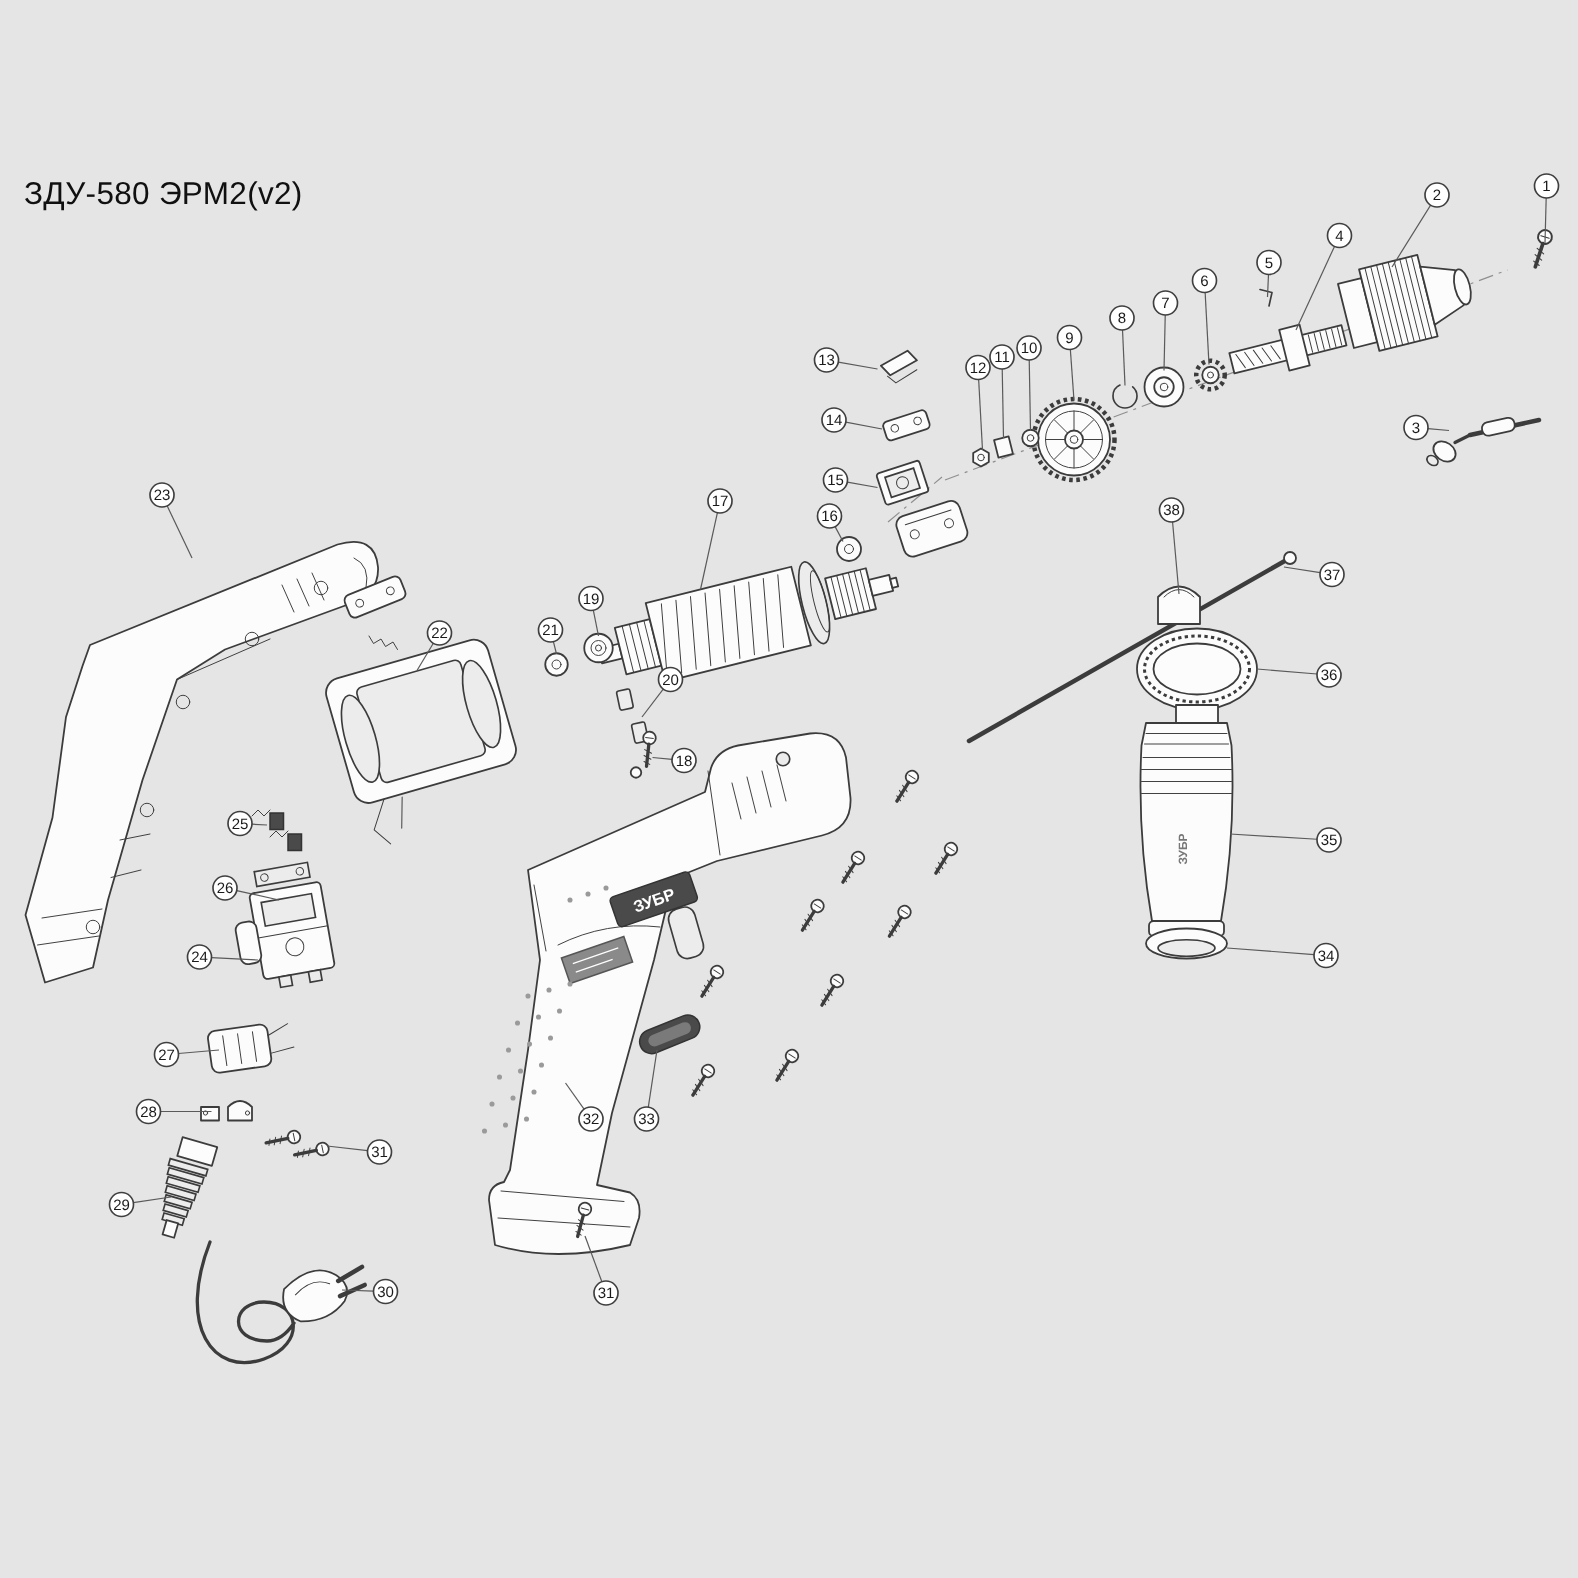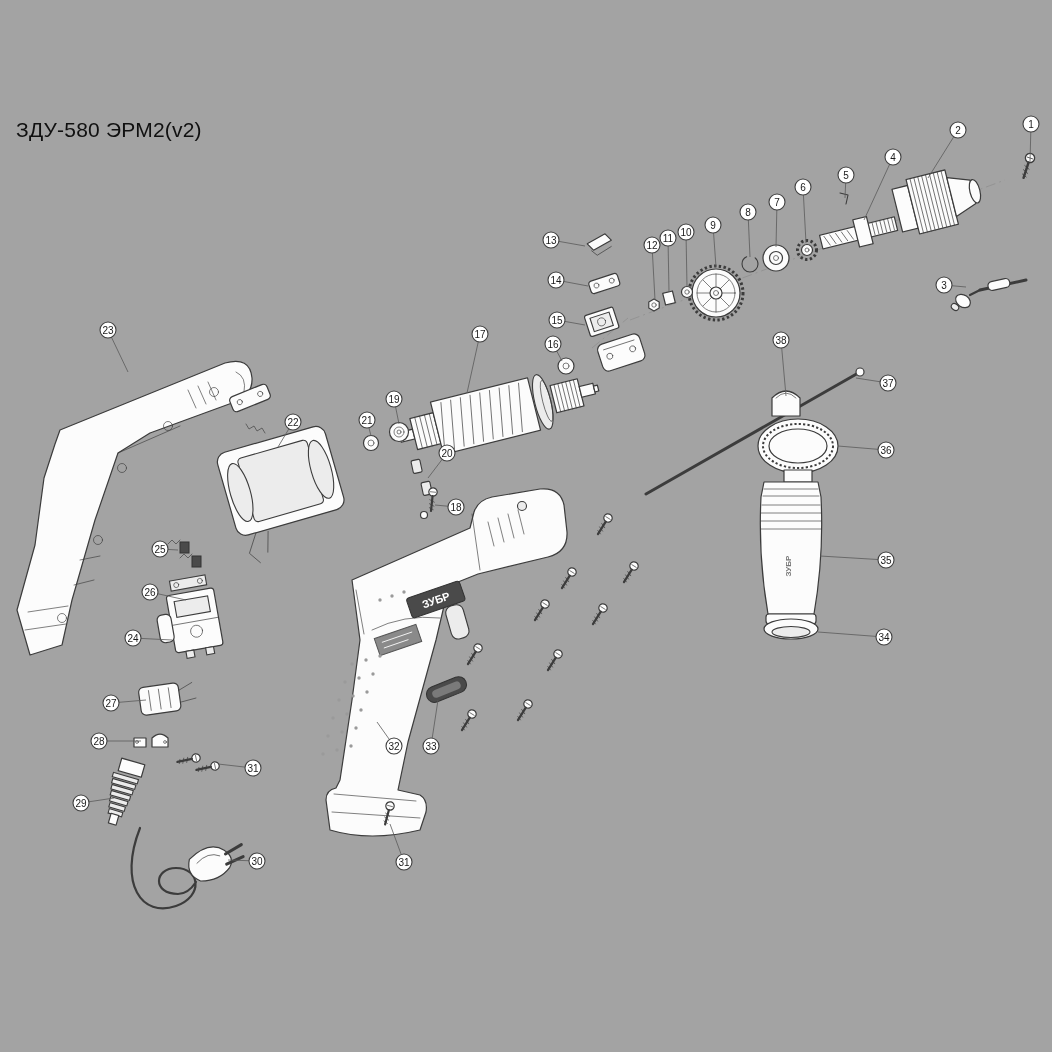--- a/index.html
+++ b/index.html
@@ -1,17 +1,17 @@
 <!DOCTYPE html>
 <html><head>
 <meta charset="utf-8">
 <style>
   html,body{margin:0;padding:0;background:#fff;}
   body{width:1052px;height:1052px;overflow:hidden;font-family:"Liberation Sans",sans-serif;}
-  .page{position:relative;width:1052px;height:1052px;background:#a3a3a3;}
+  .page{position:relative;width:1052px;height:1052px;background:#e5e5e5;}
   .title{position:absolute;left:16px;top:118px;font-size:21px;color:#101010;letter-spacing:.2px;}
   svg{position:absolute;left:0;top:0;}
   .p{fill:#fcfcfc;stroke:#3c3c3c;stroke-width:1.2;stroke-linejoin:round;}
   .mid{fill:#ececec;stroke:#3c3c3c;stroke-width:1.1;}
   .dk{fill:#4a4a4a;stroke:#333;stroke-width:1;}
   .l{fill:none;stroke:#3c3c3c;stroke-width:1.1;stroke-linecap:round;stroke-linejoin:round;}
   .t{stroke-width:.65;}
   .w2{stroke-width:2.2;}
   .w3{stroke-width:3;}
   .dots circle{fill:#9a9a9a;stroke:none;}

